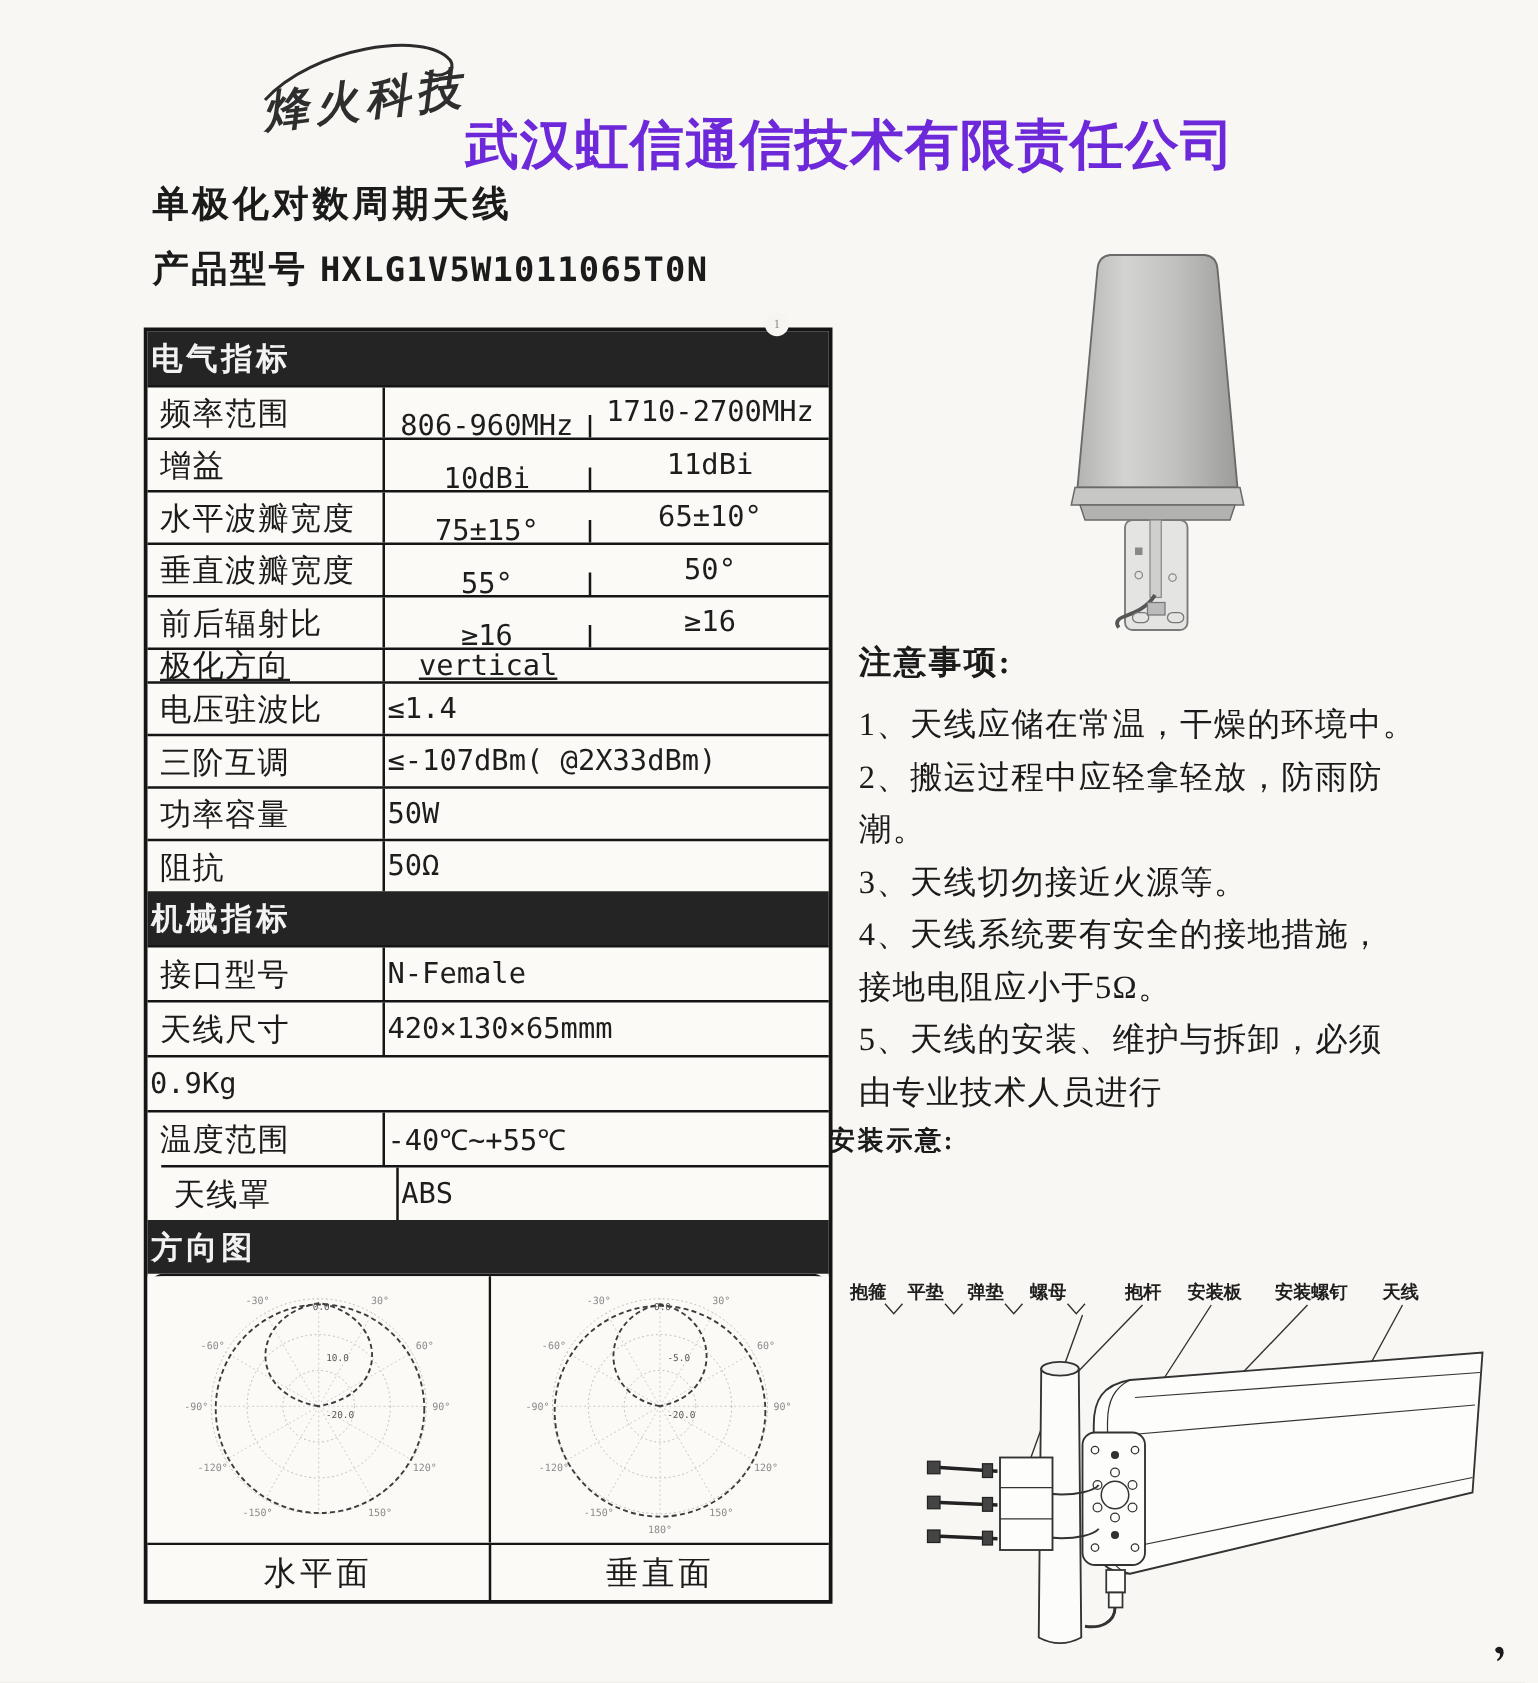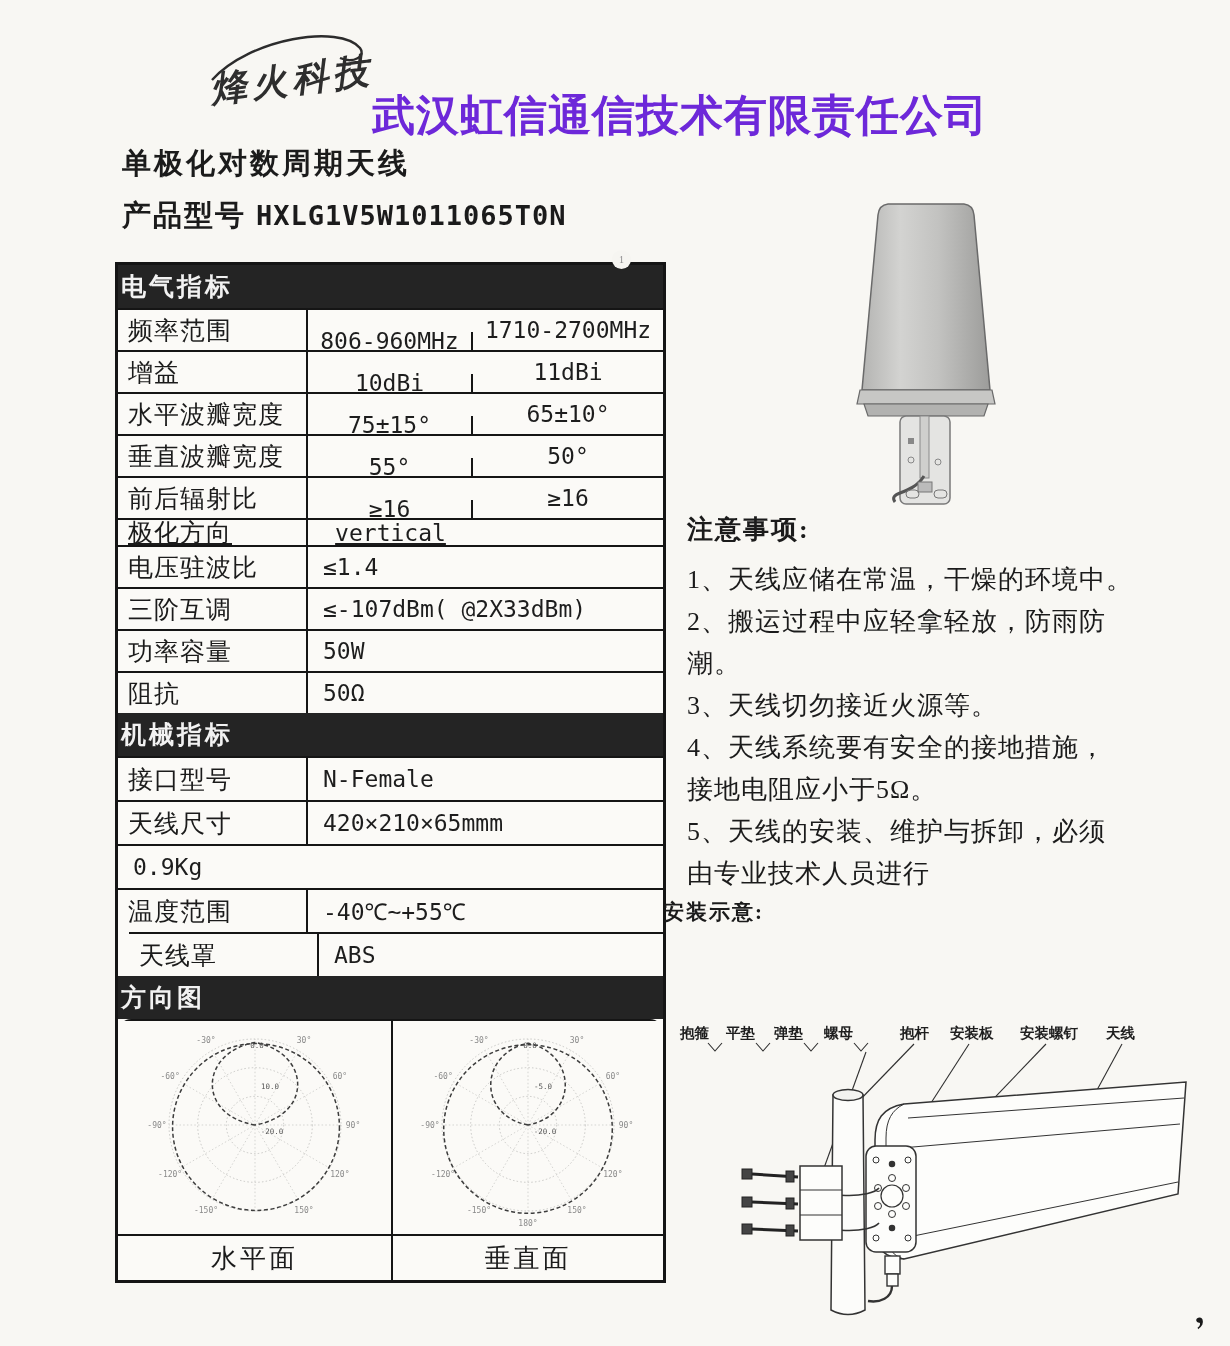--- a/index.html
+++ b/index.html
@@ -22,21 +22,21 @@
   .sec-bar{height:43px;background:#242424;color:#f2f2f2;font-family:"Liberation Sans","DejaVu Sans",sans-serif;
            font-weight:bold;font-size:25px;letter-spacing:3px;display:flex;align-items:center;
            padding-left:3px;box-sizing:border-box;}
   .trow{display:flex;border-top:2px solid #151515;box-sizing:border-box;}
   .tlabel{width:190px;border-right:2px solid #151515;display:flex;align-items:center;
           padding-left:10px;font-size:25px;letter-spacing:1px;box-sizing:border-box;}
   .tval{font-family:"DejaVu Sans Mono","Liberation Mono",monospace;font-size:23px;display:flex;
         align-items:center;justify-content:center;box-sizing:border-box;color:#1d1d1d;}
   .tv1{width:165px;border-right:2px solid #151515;margin-top:22px;}
   .tv2{flex:1;}
-  .tspan{flex:1;justify-content:flex-start;padding-left:15px;}
+  .tspan{flex:1;justify-content:flex-start;padding-left:2px;}
   .tspan.nopad{padding-left:0;}
   .center-inner{width:165px;text-align:center;display:block;}
   .plot-cell{width:275px;border-right:2px solid #151515;display:flex;align-items:center;
              justify-content:center;box-sizing:border-box;background:#fbfaf7;}
   .plot-cell.pc2{width:auto;flex:1;border-right:none;}
   .cap-cell{width:275px;border-right:2px solid #151515;display:flex;align-items:center;
             justify-content:center;font-size:26px;letter-spacing:3px;box-sizing:border-box;}
   .cap-cell.pc2{width:auto;flex:1;border-right:none;}
   .corner-dot{position:absolute;left:612px;top:250px;width:19px;height:19px;border-radius:50%;
               background:#f6f5f1;color:#8b8b8b;font-size:10px;display:flex;align-items:center;
@@ -116,21 +116,21 @@
         <div class="tlabel">阻抗</div>
         <div class="tval tspan">50Ω</div>
       </div>
       <div class="sec-bar">机械指标</div>
       <div class="trow" style="height: 44px;">
         <div class="tlabel">接口型号</div>
         <div class="tval tspan">N-Female</div>
       </div>
       <div class="trow" style="height: 44px;">
         <div class="tlabel">天线尺寸</div>
-        <div class="tval tspan">420×210×65mmm</div>
+        <div class="tval tspan">420×130×65mmm</div>
       </div>
       <div class="trow" style="height: 44px;">
         <div class="tval tspan">0.9Kg</div>
       </div>
       <div class="trow" style="height: 44px;">
         <div class="tlabel">温度范围</div>
         <div class="tval tspan">-40℃~+55℃</div>
       </div>
       <div class="trow" style="height: 44px; margin-left: 11px;">
         <div class="tlabel">天线罩</div>

